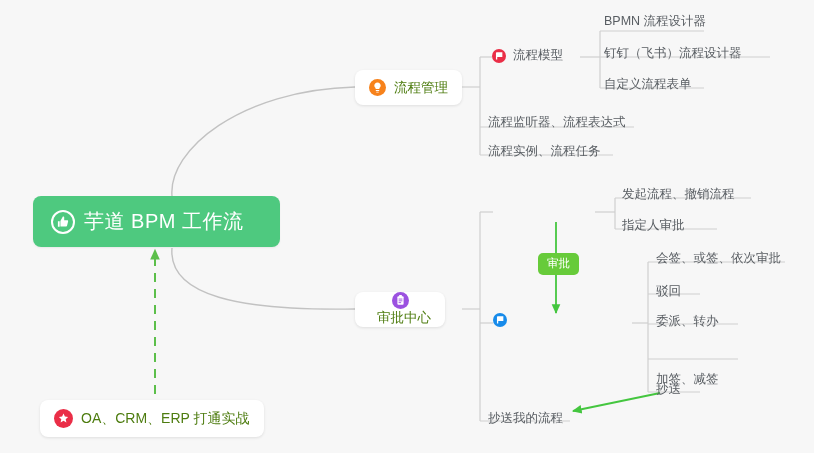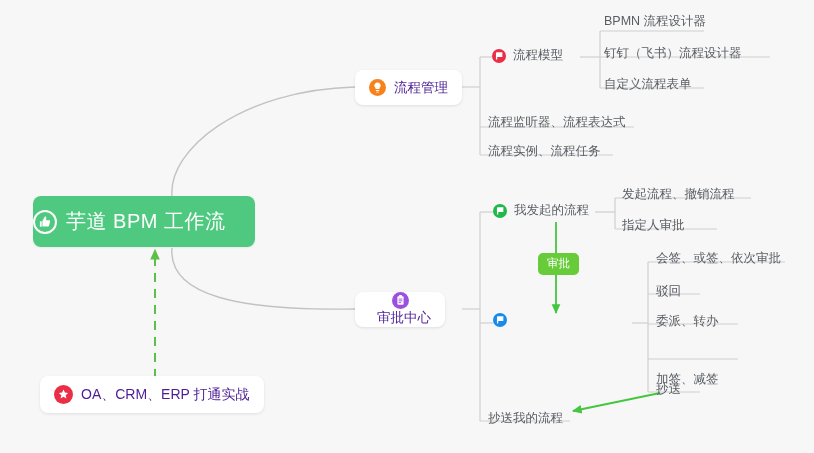--- a/index.html
+++ b/index.html
@@ -20,27 +20,28 @@
     left: 0; top: 0;
     width: 814px;
     height: 453px;
   }
 
   
   .root-node {
     position: absolute;
     left: 33px;
     top: 196px;
-    width: 222px;
+    width: 247px;
     height: 51px;
     background: #4ec97f;
     border-radius: 8px;
     box-sizing: border-box;
     display: flex;
     align-items: center;
+    padding-left: 18px;
     box-shadow: 0 1px 2px rgba(0,0,0,0.06);
     z-index: 6;
   }
   .root-label {
     color: #ffffff;
     font-size: 20px;
     letter-spacing: 0.5px;
     margin-left: 9px;
     white-space: nowrap;
   }
@@ -52,21 +53,21 @@
     border-radius: 8px;
     box-sizing: border-box;
     display: flex;
     align-items: center;
     padding: 0 14px;
     box-shadow: 0 1px 3px rgba(0,0,0,0.10);
     z-index: 6;
     white-space: nowrap;
   }
   .card-label {
-    color: #4c1d95;
+    color: #4d7c0f;
     font-size: 13.5px;
     margin-left: 8px;
   }
 
   
   .topic {
     position: absolute;
     display: flex;
     align-items: center;
     white-space: nowrap;
@@ -197,21 +198,21 @@
         <rect x="5.4" y="4.2" width="6.2" height="8.6" rx="1" fill="#ffffff"></rect>
         <rect x="7.0" y="3.0" width="3.0" height="2.0" rx="0.8" fill="#ffffff"></rect>
         <rect x="6.6" y="6.6" width="3.8" height="0.9" fill="#9b51e0"></rect>
         <rect x="6.6" y="8.4" width="3.8" height="0.9" fill="#9b51e0"></rect>
         <rect x="6.6" y="10.2" width="2.5" height="0.9" fill="#9b51e0"></rect>
       </svg>
     </span>
     <span class="card-label">审批中心</span>
   </div>
 
-  <div class="card" style="left:40px; top:376px; height:37px;justify-content:center;">
+  <div class="card" style="left:40px; top:400px; height:37px;justify-content:center;">
     <span class="icon icon-star">
       <svg width="19" height="19" viewBox="0 0 19 19">
         <path d="M9.5 4.6 L10.9 7.6 L14.1 8.0 L11.7 10.2 L12.4 13.4 L9.5 11.8
                  L6.6 13.4 L7.3 10.2 L4.9 8.0 L8.1 7.6 Z" fill="#ffffff"></path>
       </svg>
     </span>
     <span class="card-label" style="font-size:14px;">OA、CRM、ERP 打通实战</span>
   </div>
 
   <div class="topic" style="left:492px; top:47px;">
@@ -236,28 +237,20 @@
   </div>
 
   <div class="topic" style="left:488px; top:114px;">
     <span class="topic-label">流程监听器、流程表达式</span>
   </div>
 
   <div class="topic" style="left:488px; top:143px;">
     <span class="topic-label">流程实例、流程任务</span>
   </div>
 
-  <div class="topic" style="left:493px; top:202px;">
-    <span class="icon icon-flag-g">
-      <svg width="14" height="14" viewBox="0 0 14 14">
-        <path d="M4.6 3.4 L4.6 10.6 M4.6 3.9 L9.7 3.9 L9.7 7.4 L4.6 7.4" stroke="#ffffff" stroke-width="1.3" fill="#ffffff"></path>
-      </svg>
-    </span>
-    <span class="topic-label with-icon">我发起的流程</span>
-  </div>
 
   <div class="topic" style="left:622px; top:186px;">
     <span class="topic-label">发起流程、撤销流程</span>
   </div>
 
   <div class="topic" style="left:622px; top:217px;">
     <span class="topic-label">指定人审批</span>
   </div>
 
   <div class="topic" style="left:493px; top:313px;">

